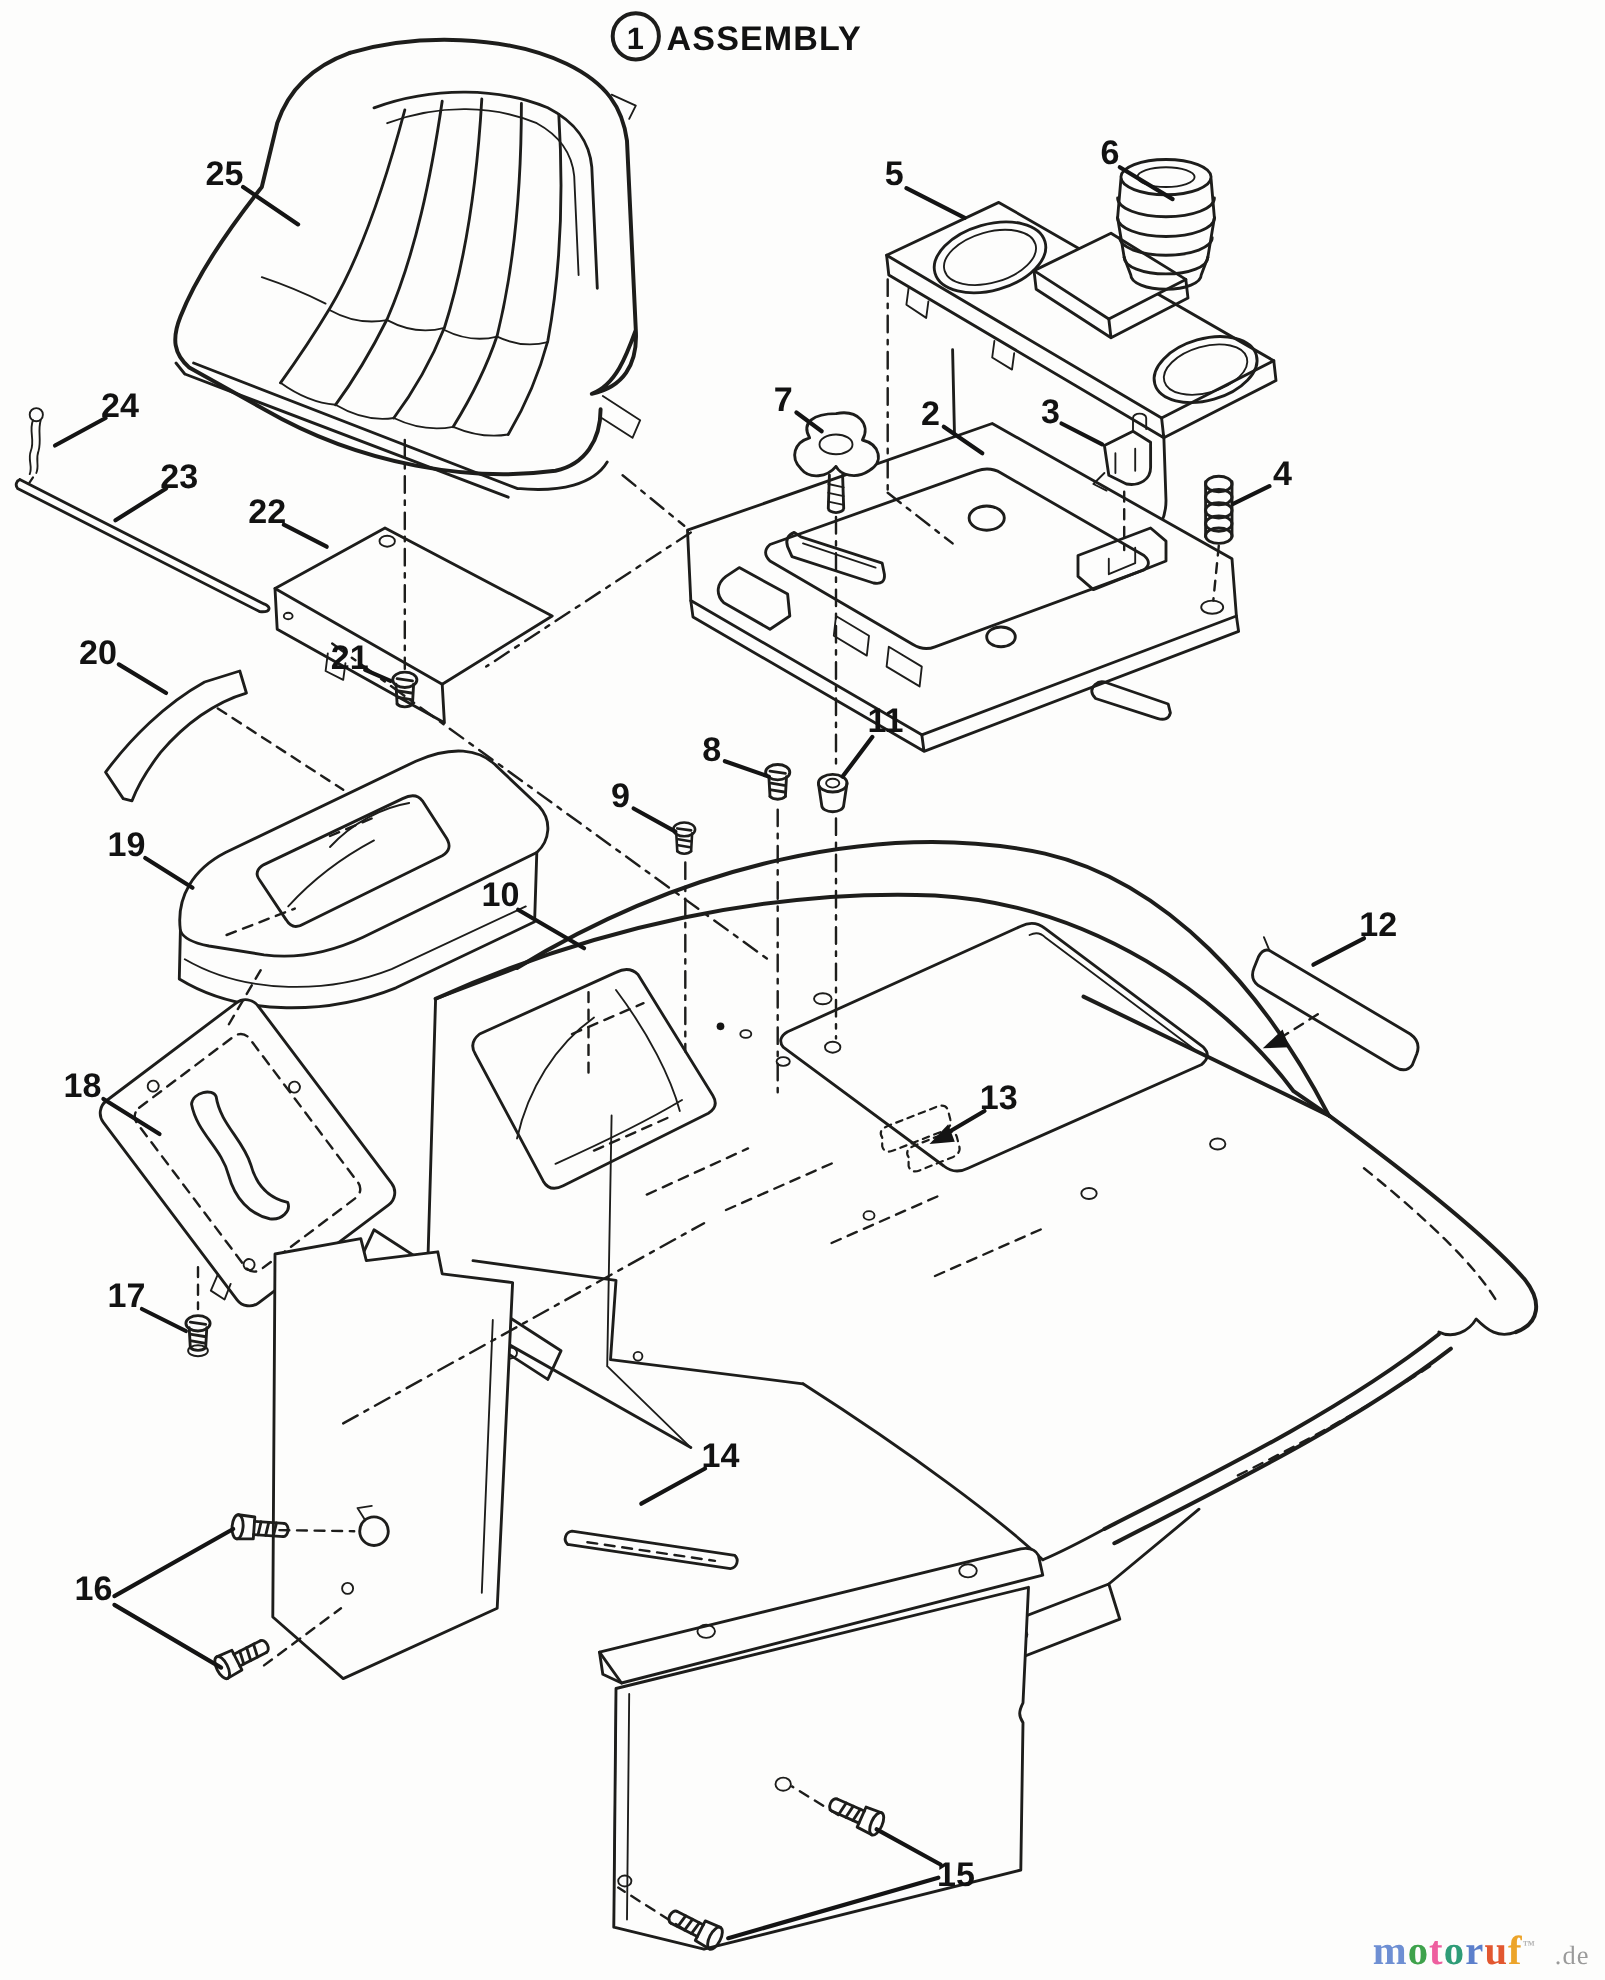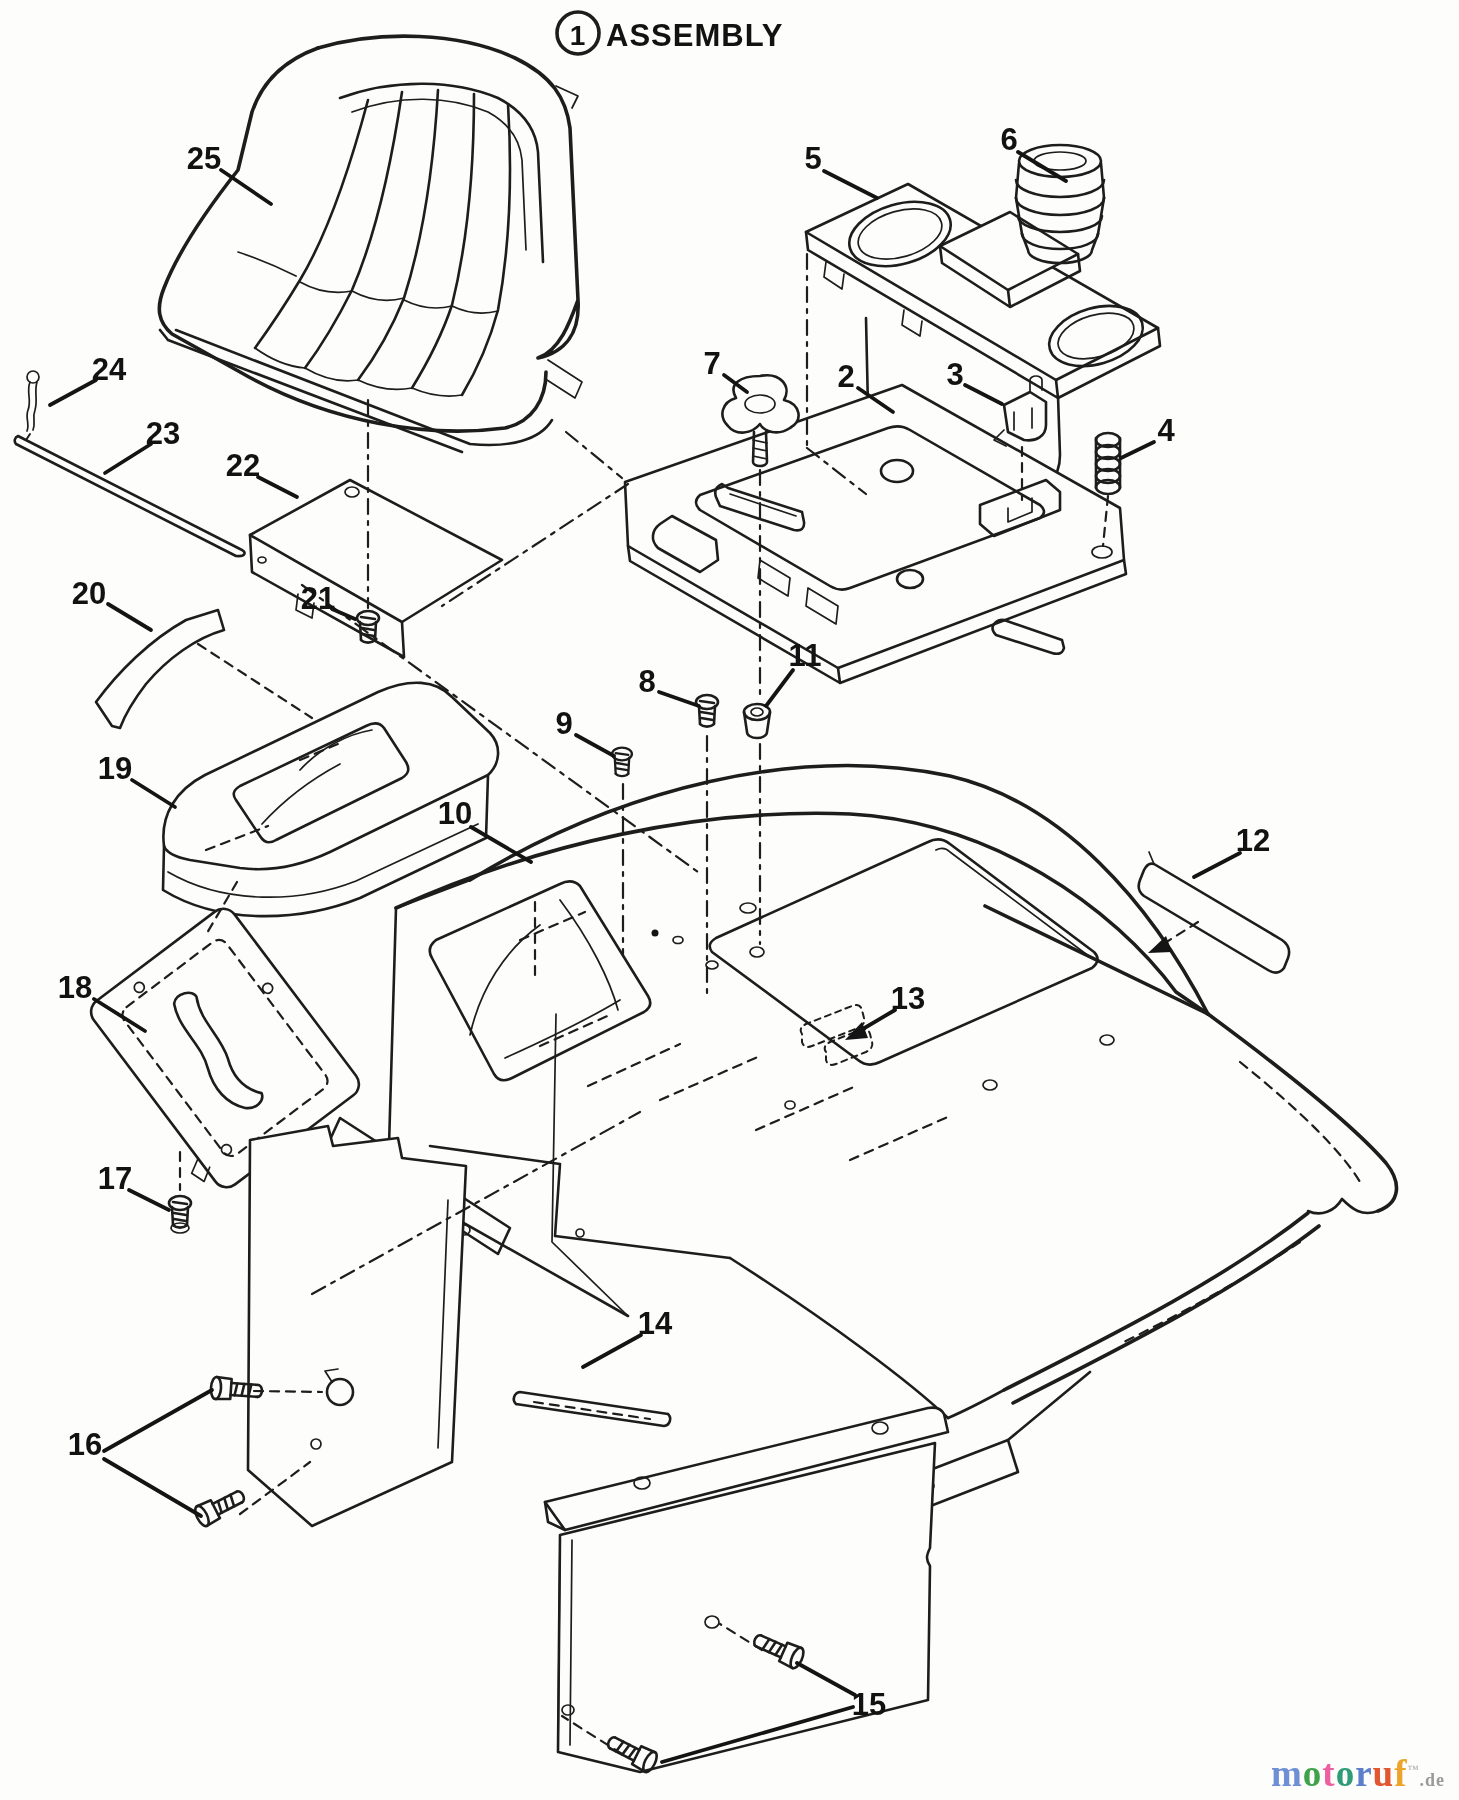--- a/index.html
+++ b/index.html
@@ -25,21 +25,21 @@
   .titletxt{
     font-family:"Liberation Sans",sans-serif;font-weight:700;font-size:31px;
     fill:#121212;letter-spacing:1px;dominant-baseline:central;
   }
   .arrowhead{fill:#141414;stroke:none}
   #watermark{
     position:absolute;right:14px;bottom:8px;
     font-family:"Liberation Serif",serif;font-weight:700;font-size:37px;
     letter-spacing:1px;line-height:1;user-select:none;
   }
-  #watermark .suffix{font-size:18px;color:#9a9a9a;font-weight:700;}
+  #watermark .suffix{font-size:24px;color:#9a9a9a;font-weight:400;margin-left:17px;}
   #watermark sup{font-size:11px;color:#b5b5b5;}
 </style>
 </head>
 <body>
 
 <div id="stage">
 <svg id="diagram-svg" width="1459" height="1800" viewBox="0 0 1459 1800">
 
   <defs>
     <g id="screw-shape">

